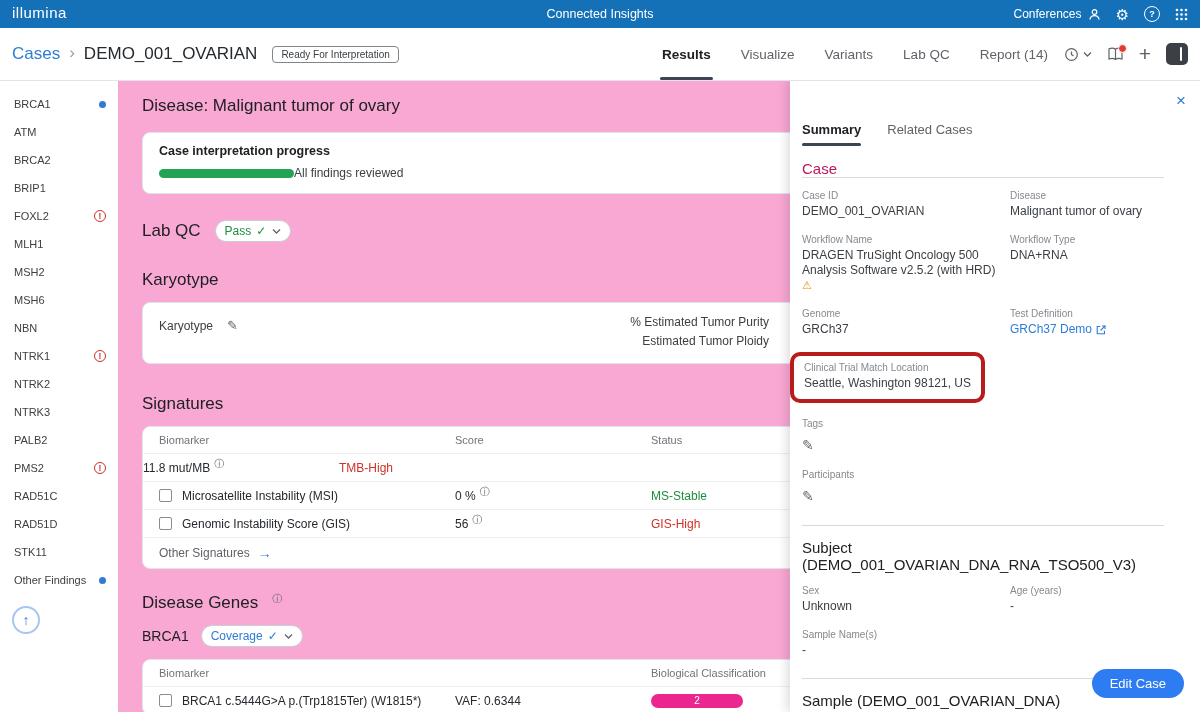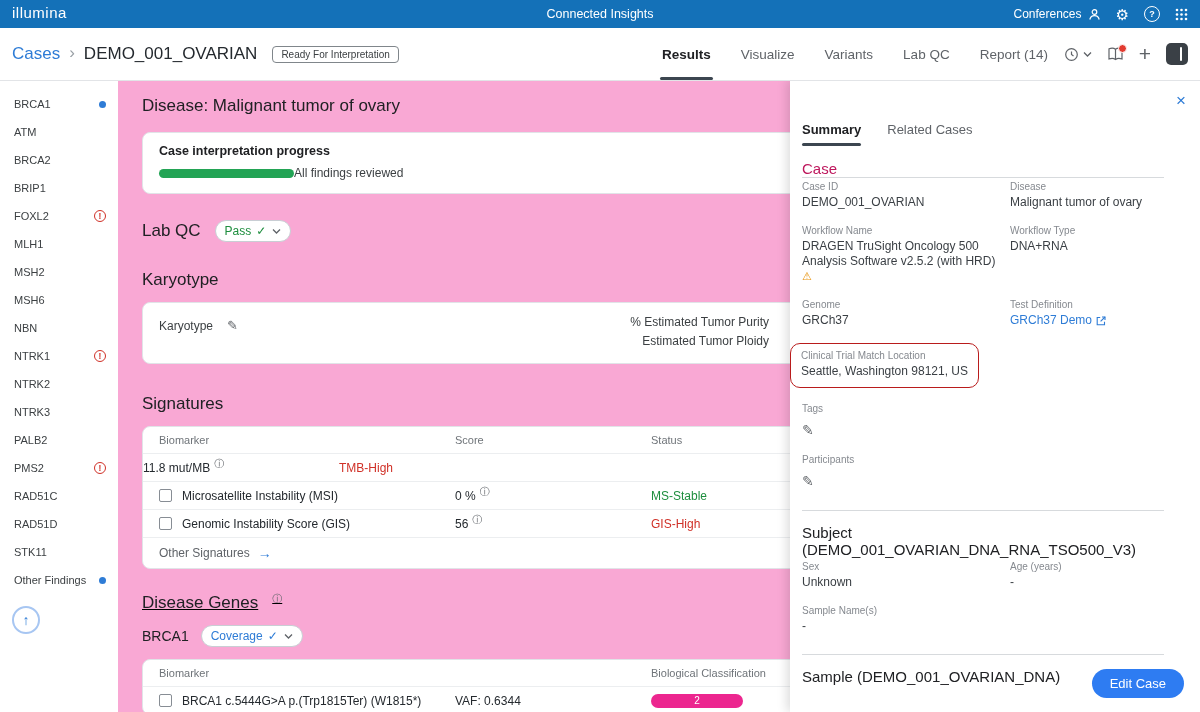--- a/index.html
+++ b/index.html
@@ -50,21 +50,21 @@
            padding:16px 0 0 24px;box-sizing:border-box;overflow:hidden;z-index:1;}
   .h1{font-size:17px;color:#202124;font-weight:400;}
   .card{background:#fff;border:1px solid #e1e4e8;border-radius:8px;width:1010px;box-sizing:border-box;}
   .progress-card{margin-top:16px;padding:11px 16px 13px;}
   .progress-title{font-size:12.5px;font-weight:700;color:#202124;}
   .progress-row{display:flex;align-items:center;margin-top:8px;}
   .pbar{width:135px;height:9px;border-radius:5px;background:#23a455;}
   .ptext{font-size:12px;color:#3c4043;}
   .h2row{display:flex;align-items:center;gap:14px;}
   .h2{font-size:17px;font-weight:500;color:#202124;}
-  .mt26{margin-top:26px;}.mt28{margin-top:28px;}.mt30{margin-top:30px;}.mt24{margin-top:24px;text-decoration:underline;}
+  .mt26{margin-top:26px;}.mt28{margin-top:28px;}.mt30{margin-top:30px;}.mt24{margin-top:24px;}
   .chip{display:inline-flex;align-items:center;gap:5px;border:1px solid #c9ced4;border-radius:13px;
         padding:4px 9px;font-size:12px;background:#fff;line-height:1;}
   .chip.green{color:#1e8e3e;}
   .chip.blue{color:#2e7cd6;}
   .chev{color:#5f6368;display:flex;margin-left:1px;}
   .kcard{margin-top:12px;padding:10px 16px 12px;display:flex;align-items:flex-start;}
   .kleft{display:flex;align-items:center;gap:14px;font-size:12px;color:#3c4043;padding-top:5px;}
   .pencil{color:#5f6368;font-size:13px;}
   .kright{margin-left:auto;margin-right:366px;text-align:right;font-size:12px;color:#3c4043;line-height:19px;}
   .table-card{margin-top:12px;}
@@ -87,26 +87,26 @@
 
   
   .panel{position:absolute;left:790px;top:80px;right:0;bottom:0;background:#fff;
          box-shadow:-3px 0 10px rgba(0,0,0,.14);padding:0 36px 0 12px;box-sizing:border-box;overflow:hidden;z-index:20;}
   .close{position:absolute;top:12px;right:14px;color:#2e7cd6;font-size:17px;line-height:1;}
   .ptabs{display:flex;gap:26px;margin-top:42px;}
   .ptab{font-size:13px;color:#5f6368;padding-bottom:9px;position:relative;}
   .ptab.active{color:#202124;font-weight:700;}
   .ptab.active::after{content:"";position:absolute;left:0;right:0;bottom:0;height:3px;background:#3c4650;border-radius:2px;}
   .psec-title{font-size:15px;color:#be185d;margin-top:14px;border-bottom:1px solid #d7dadd;}
-  .fgrid{display:grid;grid-template-columns:200px 1fr;column-gap:8px;row-gap:15px;margin-top:3px;}
+  .fgrid{display:grid;grid-template-columns:200px 1fr;column-gap:8px;row-gap:15px;margin-top:12px;}
   .flabel{font-size:10px;color:#85898f;margin-bottom:3px;}
   .fvalue{font-size:12px;color:#3a3f44;line-height:15px;}
   .fvalue.link{color:#2e7cd6;display:flex;align-items:center;gap:4px;}
   .warn{color:#e8930c;font-size:11px;}
-  .hl-box{border:1px solid #b91c1c;border-radius:10px;padding:6px 10px 8px;margin-left:-12px;display:inline-block;max-width:200px;}
+  .hl-box{border:4px solid #b91c1c;border-radius:10px;padding:6px 10px 8px;margin-left:-12px;display:inline-block;max-width:200px;}
   .pdivider{border-top:1px solid #d7dadd;margin-top:20px;}
   .psec-title2{font-size:15px;color:#202124;margin-top:13px;}
   .pencil2{display:inline-block;color:#5f6368;font-size:14px;margin-top:5px;}
   .edit-btn{position:absolute;right:16px;bottom:14px;background:#2e7cf2;color:#fff;border:none;border-radius:16px;
             padding:7px 18px;font-size:13px;font-family:inherit;}
 </style>
 </head>
 <body>
 
 <div class="app" data-interactable="false">

